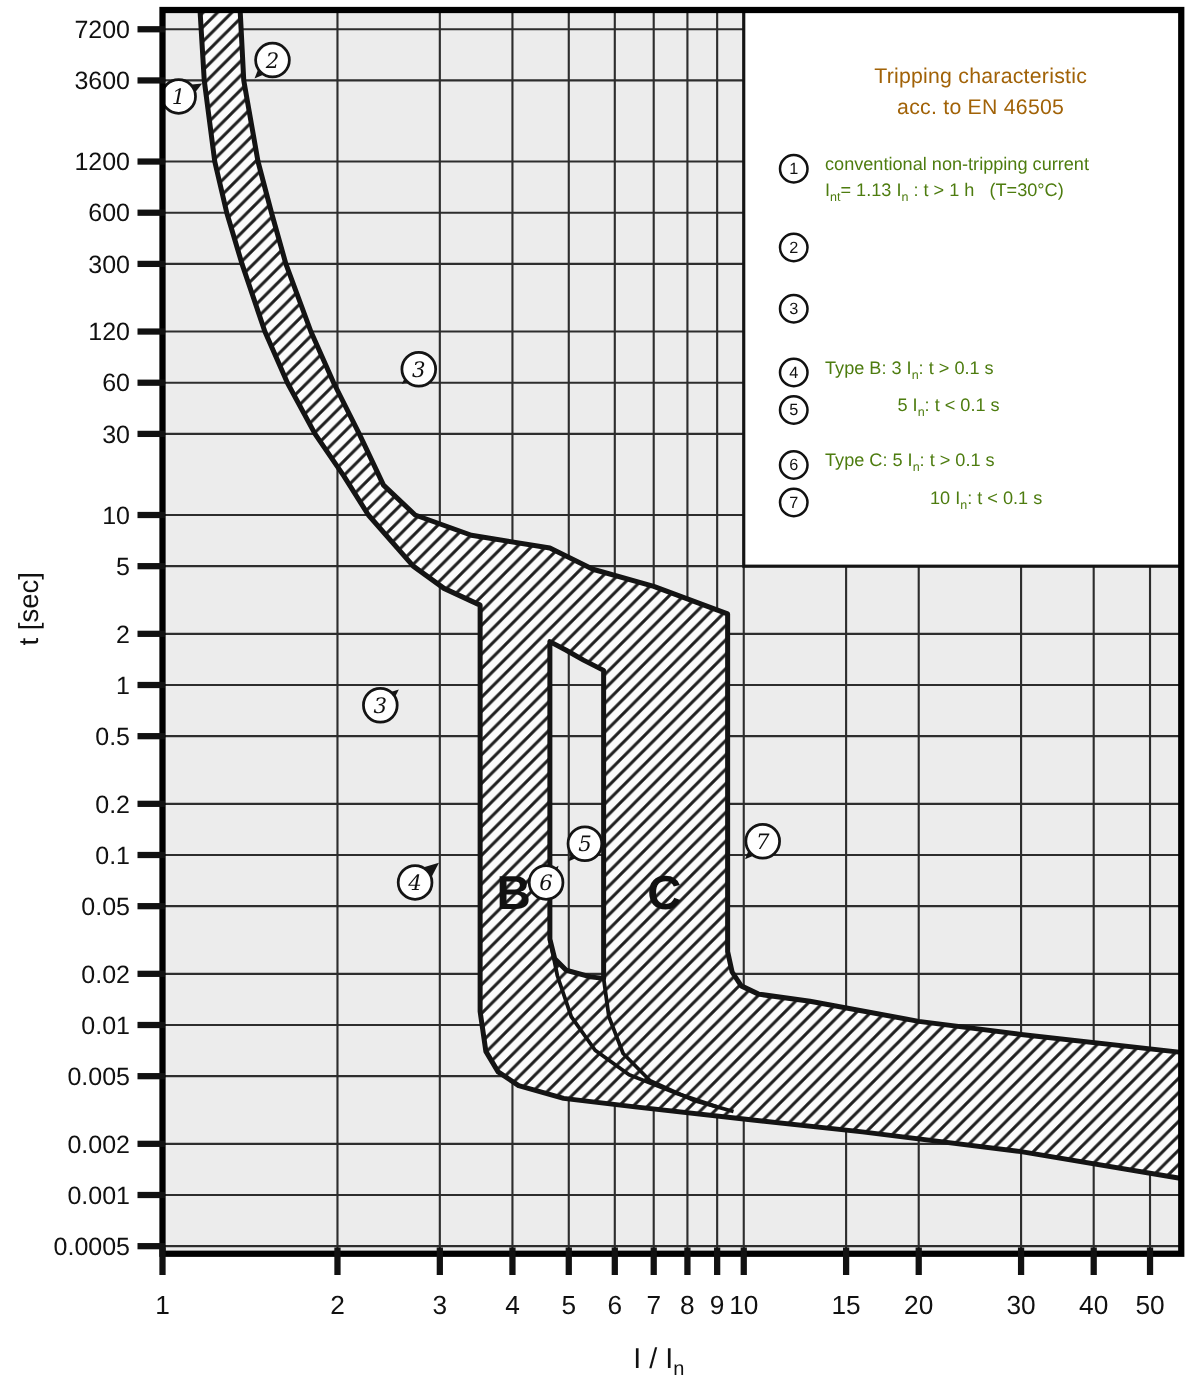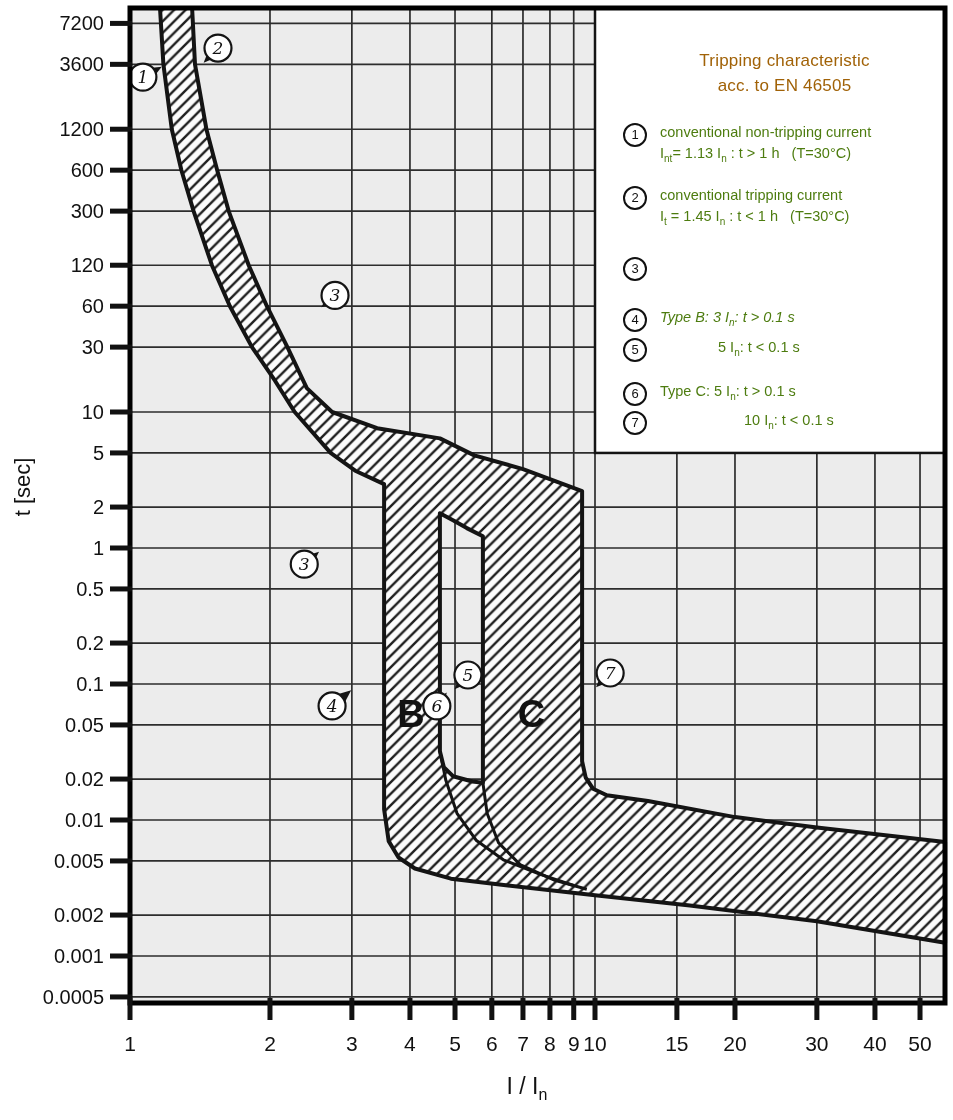--- a/index.html
+++ b/index.html
@@ -205,31 +205,27 @@
     <div class="legend-items" id="legend-items">
         <div class="legend-row" style="margin-top: 0px;">
           <span class="circle-num">1</span>
           <div class="item-lines" style="margin-left: 0px;">
             <div>conventional non-tripping current</div>
             <div>I<sub>nt</sub>= 1.13 I<sub>n</sub> : t &gt; 1 h&nbsp;&nbsp;&nbsp;(T=30°C)</div>
           </div>
         </div>
         <div class="legend-row" style="margin-top: 16px;">
           <span class="circle-num">2</span>
-          <div class="item-lines" style="margin-left: 0px;">
-            <div>conventional tripping current</div>
-            <div>I<sub>t</sub> = 1.45 I<sub>n</sub> : t &lt; 1 h&nbsp;&nbsp;&nbsp;(T=30°C)</div>
-          </div>
         </div>
         <div class="legend-row" style="margin-top: 24px;">
           <span class="circle-num">3</span>
         </div>
         <div class="legend-row" style="margin-top: 26px;">
           <span class="circle-num">4</span>
-          <div class="item-lines" style="margin-left: 0px; font-style: italic;">
+          <div class="item-lines" style="margin-left: 0px;">
             <div>Type B: 3 I<sub>n</sub>: t &gt; 0.1 s</div>
           </div>
         </div>
         <div class="legend-row" style="margin-top: 4px;">
           <span class="circle-num">5</span>
           <div class="item-lines" style="margin-left: 58px;">
             <div>5 I<sub>n</sub>: t &lt; 0.1 s</div>
           </div>
         </div>
         <div class="legend-row" style="margin-top: 18px;">

